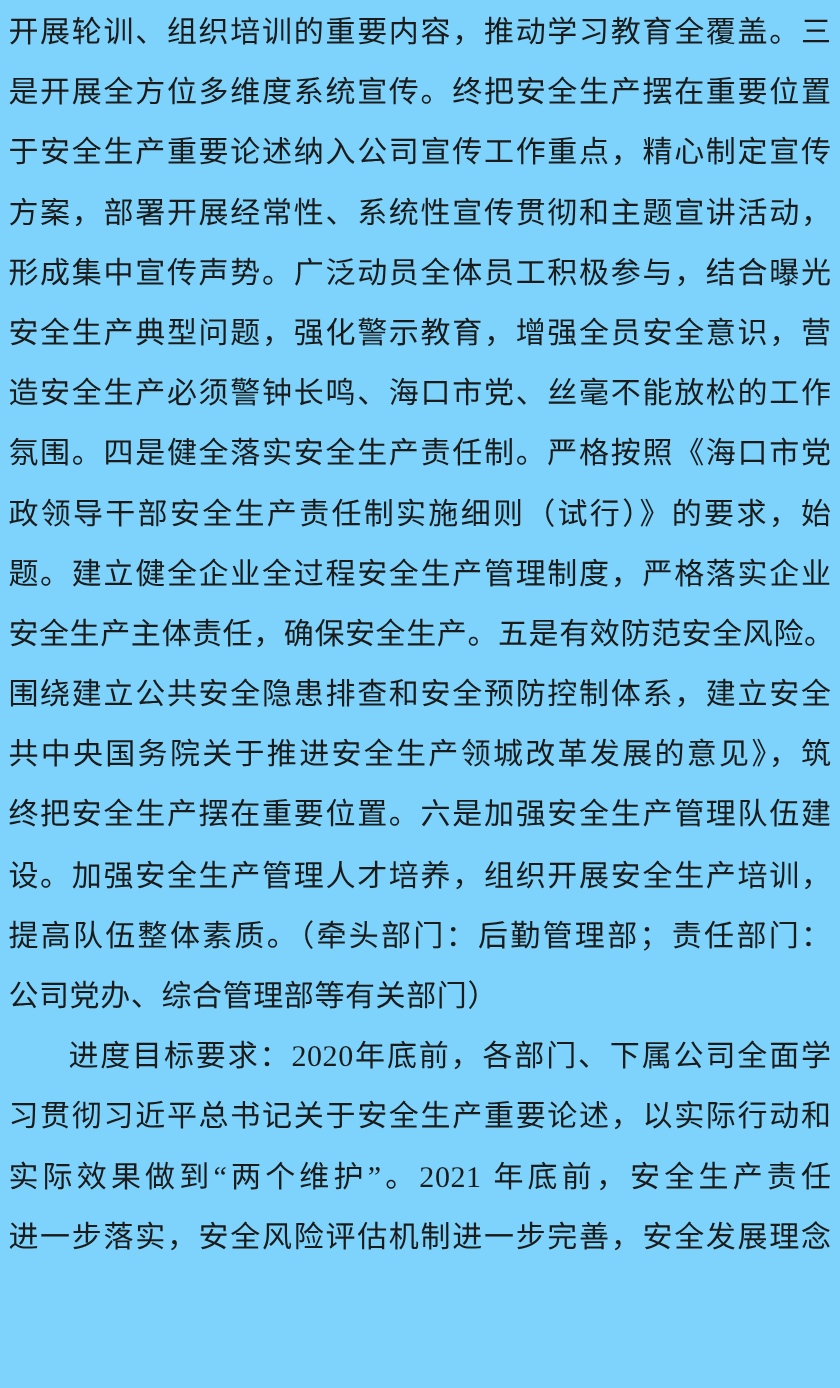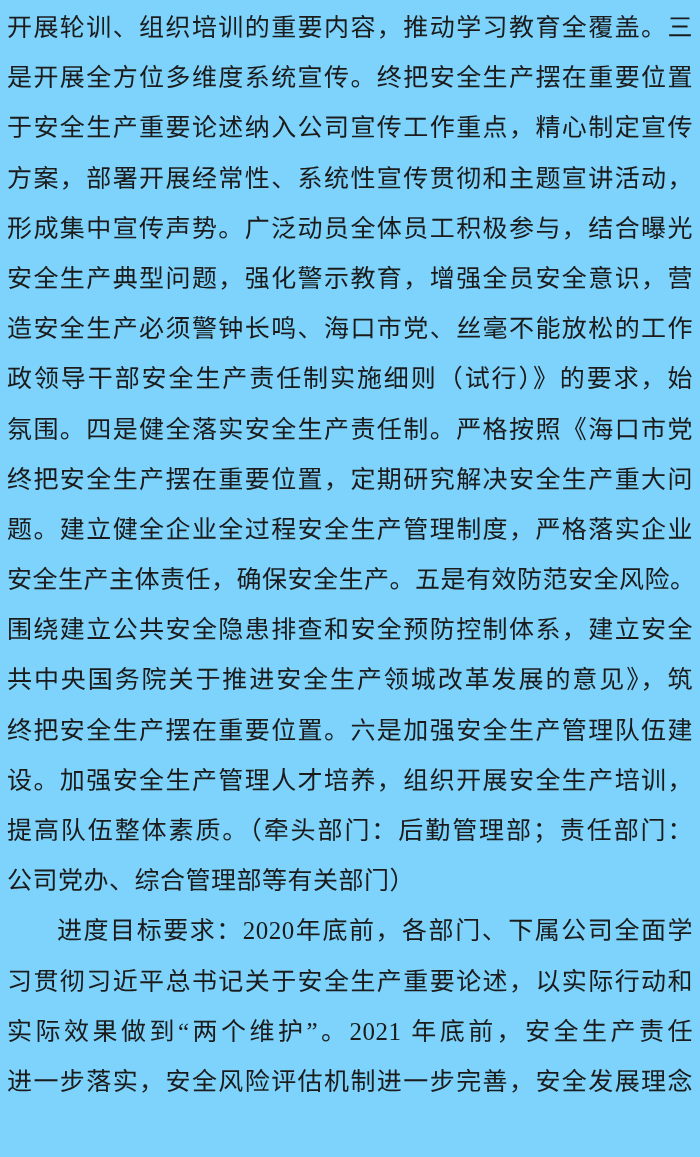--- a/index.html
+++ b/index.html
@@ -46,23 +46,22 @@
 <div class="page">
 
   <div class="para">
     <div class="line">开展轮训、组织培训的重要内容，推动学习教育全覆盖。三</div>
     <div class="line">是开展全方位多维度系统宣传。终把安全生产摆在重要位置</div>
     <div class="line">于安全生产重要论述纳入公司宣传工作重点，精心制定宣传</div>
     <div class="line">方案，部署开展经常性、系统性宣传贯彻和主题宣讲活动，</div>
     <div class="line">形成集中宣传声势。广泛动员全体员工积极参与，结合曝光</div>
     <div class="line">安全生产典型问题，强化警示教育，增强全员安全意识，营</div>
     <div class="line">造安全生产必须警钟长鸣、海口市党、丝毫不能放松的工作</div>
+    <div class="line">氛围。四是健全落实安全生产责任制。严格按照《海口市党</div>
     <div class="line">政领导干部安全生产责任制实施细则（试行）》的要求，始</div>
-    <div class="line">氛围。四是健全落实安全生产责任制。严格按照《海口市党</div>
-    <div class="line">终把安全生产摆在重要位置，定期研究解决安全生产重大问</div>
     <div class="line">题。建立健全企业全过程安全生产管理制度，严格落实企业</div>
     <div class="line">安全生产主体责任，确保安全生产。五是有效防范安全风险。</div>
     <div class="line">围绕建立公共安全隐患排查和安全预防控制体系，建立安全</div>
     <div class="line">共中央国务院关于推进安全生产领城改革发展的意见》，筑</div>
     <div class="line">终把安全生产摆在重要位置。六是加强安全生产管理队伍建</div>
     <div class="line">设。加强安全生产管理人才培养，组织开展安全生产培训，</div>
     <div class="line">提高队伍整体素质。（牵头部门：后勤管理部；责任部门：</div>
     <div class="line para-end">公司党办、综合管理部等有关部门）</div>
   </div>
 

